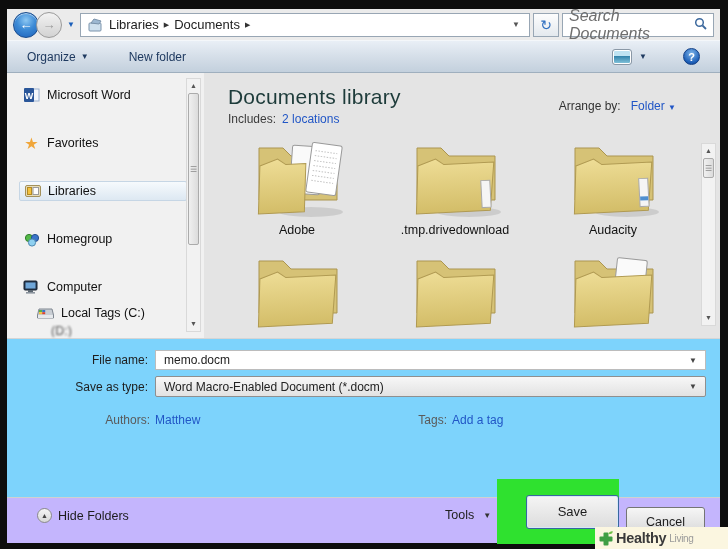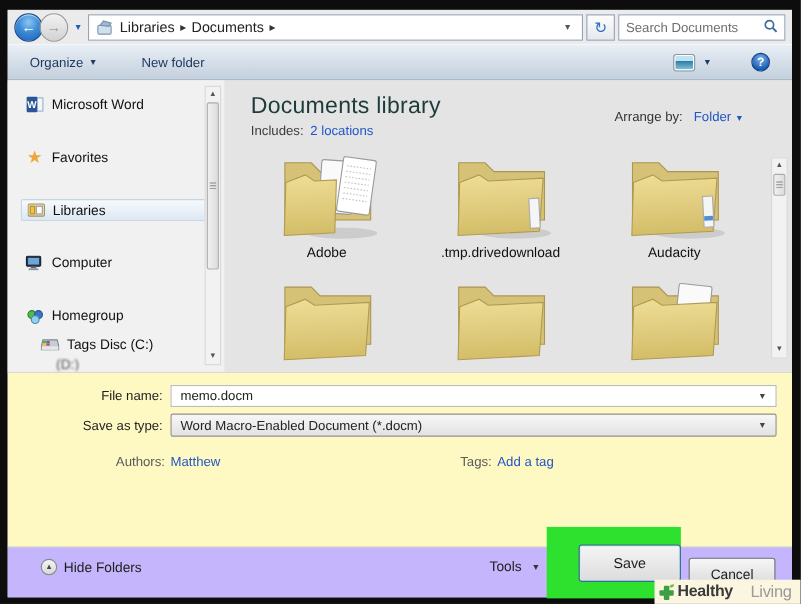--- a/index.html
+++ b/index.html
@@ -17,21 +17,21 @@
   .fwd-btn { background:linear-gradient(#f2f2f2, #d2d2d2); border:1px solid #9a9a9a; color:#9a9a9a; margin-left:-6px; }
   .nav-caret { color:#1b5fba; font-size:8px; margin:0 2px; }
   .address-field { flex:1; height:24px; background:#fff; border:1px solid #98a6b4;
                    display:flex; align-items:center; padding:0 6px; gap:5px; font-size:13px; }
   .crumb-sep { font-size:7px; color:#333; }
   .addr-caret { margin-left:auto; font-size:8px; color:#555; padding:0 3px; }
   .refresh-btn { width:26px; height:24px; border:1px solid #98a6b4; background:linear-gradient(#fdfdfd,#e4e9ee);
                  display:flex; align-items:center; justify-content:center; color:#2f6fc0; font-size:14px; }
   .search-box { width:152px; height:24px; background:#fff; border:1px solid #98a6b4;
                 display:flex; align-items:center; padding:0 6px; }
-  .search-text { color:#6e6e6e; font-size:12px; flex:1; }
+  .search-text { font-style:italic; color:#6e6e6e; font-size:16px; flex:1; }
 
   
   .toolbar { height:33px; background:linear-gradient(#e9eff6, #d6dfe9 48%, #c3d0dd);
              border-top:1px solid #f4f7fa; border-bottom:1px solid #9fafbe;
              display:flex; align-items:center; padding:0 20px; color:#1f3a60; }
   .tb-item { display:flex; align-items:center; gap:5px; }
   .tb-caret { font-size:8px; color:#1f3a60; }
   .tb-right { margin-left:auto; display:flex; align-items:center; gap:8px; }
   .views-icon { width:18px; height:14px; border:1px solid #fff; outline:1px solid #8a98a6; border-radius:2px;
                 background:linear-gradient(#bfe3f2 40%, #2e7fa8 40%, #7fc0d8); }
@@ -69,21 +69,21 @@
 
   .folder-grid { margin:10px 0 0 14px; display:grid; grid-template-columns:repeat(3,158px); row-gap:10px;
                  height:200px; overflow:hidden; }
   .folder-cell { display:flex; flex-direction:column; align-items:center; }
   .folder-label { width:130px; text-align:center; font-size:12.5px; color:#111; line-height:1.35; word-break:break-all; }
 
   .main-scroll { position:absolute; right:4px; top:70px; bottom:12px; width:15px;
                  background:#f2f2f2; border:1px solid #d9d9d9; display:flex; flex-direction:column; align-items:center; }
 
   
-  .footer { height:159px; background:#fef9c3; border-top:1px solid #d5d5d5; padding-top:11px; flex:none; }
+  .footer { height:159px; background:#7dd3fc; border-top:1px solid #d5d5d5; padding-top:11px; flex:none; }
   .frow { display:flex; align-items:center; margin-bottom:6px; }
   .flabel { width:148px; text-align:right; padding-right:7px; flex:none; color:#1d1d1d; }
   .fname-box { flex:1; margin-right:14px; height:20px; background:#fff; border:1px solid #bcbcbc;
                display:flex; align-items:center; padding:0 8px; }
   .fname-box .val { flex:1; }
   .ftype-box { flex:1; margin-right:14px; height:21px; background:linear-gradient(#f7f7f7,#e2e2e2);
                border:1px solid #8f8f8f; border-radius:2px; display:flex; align-items:center; padding:0 8px; }
   .ftype-box .val { flex:1; }
   .box-caret { font-size:8px; color:#444; }
   .meta-row { display:flex; align-items:center; margin-top:16px; }
@@ -106,21 +106,21 @@
               border:1px solid #39679e; border-radius:3px; box-shadow:inset 0 0 0 1px #d7e8f7;
               font-size:13px; color:#1d1d1d; display:flex; align-items:center; justify-content:center; }
   .cancel-btn { position:absolute; left:619px; top:9px; width:79px; height:29px;
                 background:linear-gradient(#f6f6f6,#e8e8e8 45%,#d6d6d6); border:1px solid #757575; border-radius:3px;
                 font-size:12.5px; color:#1d1d1d; display:flex; align-items:center; justify-content:center; }
 
   
   .watermark { position:absolute; right:0; bottom:0; height:22px; width:133px; background:#fbf6e0; z-index:10;
                display:flex; align-items:center; padding-left:3px; gap:2px; }
   .wm-bold { font-size:14.5px; font-weight:bold; color:#3a3a3a; letter-spacing:-0.3px; }
-  .wm-light { font-size:15px; color:#9a9a9a; letter-spacing:-0.3px; margin-left:14px; }
+  .wm-light { font-size:10px; color:#9a9a9a; letter-spacing:-0.3px; margin-left:1px; }
 </style>
 </head>
 <body>
 
 <svg width="0" height="0" style="position:absolute">
   <defs>
     <linearGradient id="fgrad" x1="0" y1="0" x2="0" y2="1">
       <stop offset="0" stop-color="#eedd96"></stop>
         <stop offset="1" stop-color="#d3bd68"></stop>
     </linearGradient>
@@ -195,51 +195,51 @@
             <svg width="16" height="14" viewBox="0 0 16 14">
                 <rect x="0.5" y="1.5" width="15" height="11" rx="1.5" fill="#e8ddb8" stroke="#a3915c"></rect>
                 <rect x="2.5" y="3.5" width="4" height="7" fill="#f4c23c" stroke="#b28a24"></rect>
                 <rect x="8" y="3.5" width="5.5" height="7" fill="#fdfdfd" stroke="#9a9a9a"></rect>
               </svg>
           </span>
           <span>Libraries</span>
         </div>
         <div class="side-item gap">
           <span class="sicon">
+            <svg width="16" height="15" viewBox="0 0 16 15">
+                <circle cx="5" cy="6" r="3.6" fill="#54b948" stroke="#2f7d2a"></circle>
+                <circle cx="11" cy="6" r="3.6" fill="#3a74c9" stroke="#23508f"></circle>
+                <circle cx="8" cy="10.5" r="3.6" fill="#8fd0f0" stroke="#4d88b0"></circle>
+              </svg>
+          </span>
+          <span>Homegroup</span>
+        </div>
+        <div class="side-item gap">
+          <span class="sicon">
             <svg width="17" height="15" viewBox="0 0 17 15">
                 <rect x="1" y="1" width="13" height="9" rx="1" fill="#26374c" stroke="#16202e"></rect>
                 <rect x="2.5" y="2.5" width="10" height="6" fill="#6fa6d8"></rect>
                 <rect x="5" y="10" width="5" height="2" fill="#5a6570"></rect>
                 <rect x="3" y="12" width="9" height="1.6" fill="#8b949d"></rect>
               </svg>
           </span>
           <span>Computer</span>
-        </div>
-        <div class="side-item gap">
-          <span class="sicon">
-            <svg width="16" height="15" viewBox="0 0 16 15">
-                <circle cx="5" cy="6" r="3.6" fill="#54b948" stroke="#2f7d2a"></circle>
-                <circle cx="11" cy="6" r="3.6" fill="#3a74c9" stroke="#23508f"></circle>
-                <circle cx="8" cy="10.5" r="3.6" fill="#8fd0f0" stroke="#4d88b0"></circle>
-              </svg>
-          </span>
-          <span>Homegroup</span>
         </div>
         <div class="side-item sub">
           <span class="sicon">
             <svg width="17" height="13" viewBox="0 0 17 13">
                 <path d="M2 2 h13 l1.5 6 v3 h-16 v-3 Z" fill="#c9ced4" stroke="#7e8690"></path>
                 <rect x="1" y="8" width="15" height="3" fill="#e6e9ec"></rect>
                 <rect x="2" y="3" width="3" height="2" fill="#5bb144"></rect>
                 <rect x="5.2" y="3" width="3" height="2" fill="#3a74c9"></rect>
                 <rect x="2" y="5.2" width="3" height="2" fill="#f4c23c"></rect>
                 <rect x="5.2" y="5.2" width="3" height="2" fill="#d9442f"></rect>
               </svg>
           </span>
-          <span>Tags Disc (C:)</span>
+          <span>Local Tags (C:)</span>
         </div>
         <div class="side-item partial">
           <span>(D:)</span>
         </div>
 
         <div class="sb-scroll">
           <div class="sb-arrow">▲</div>
           <div class="sb-track">
             <div class="sb-thumb" style="height:152px">☰</div>
           </div>

